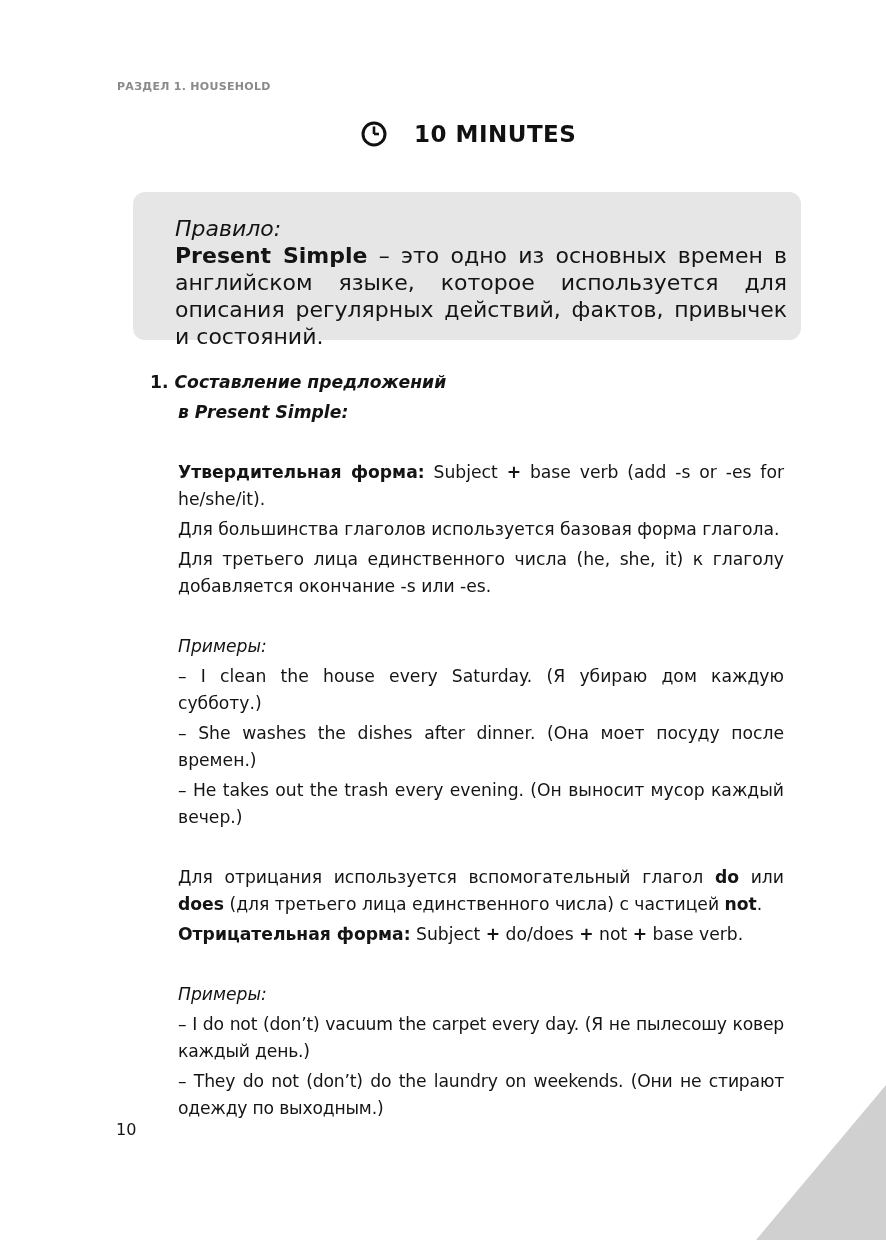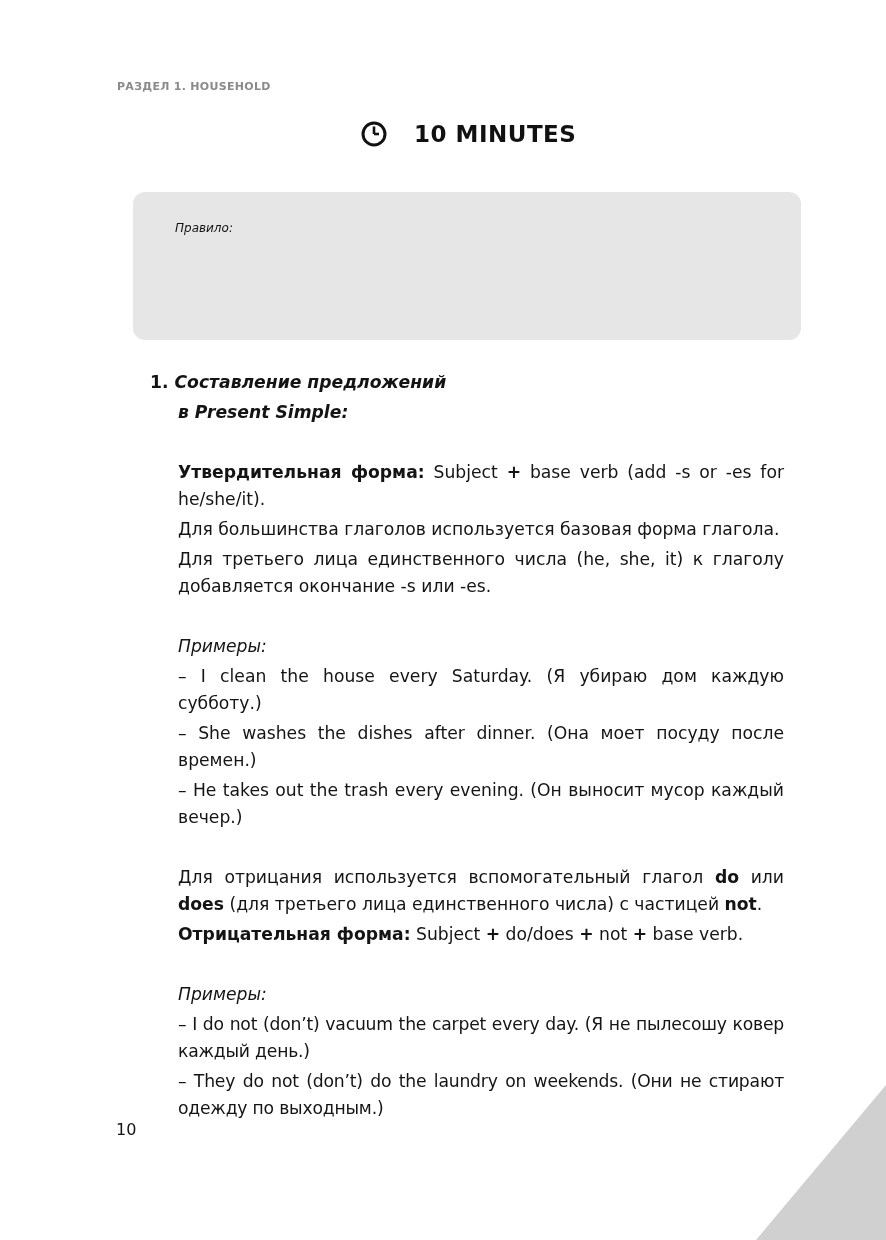--- a/index.html
+++ b/index.html
@@ -19,21 +19,21 @@
     .clock { width: 28px; height: 28px; margin-right: 26px; }
     .title {
       font-size: 23px; font-weight: bold; letter-spacing: 0.5px; color: #111;
     }
     .rule-box {
       position: absolute; left: 133px; top: 192px; width: 668px; height: 148px;
       background: #e6e6e6; border-radius: 12px;
     }
     .rule-inner {
       position: absolute; left: 14px; top: 23px; width: 640px;
-      font-size: 12px; line-height: 27px; text-align: justify;
+      font-size: 22px; line-height: 27px; text-align: justify;
     }
     .ind { padding-left: 28px; }
     .it { font-style: italic; }
     .b { font-weight: bold; }
     .content {
       position: absolute; left: 147px; top: 366px; width: 640px;
       font-size: 17.2px; line-height: 27px; text-align: justify;
     }
     .content p { margin: 3px; }
     .gap { height: 27px; }
@@ -55,20 +55,21 @@
     <circle cx="14" cy="14" r="11" fill="none" stroke="#111" stroke-width="3"></circle>
     <line x1="14" y1="14" x2="14" y2="6.5" stroke="#111" stroke-width="2.6"></line>
     <line x1="14" y1="14" x2="19" y2="14" stroke="#111" stroke-width="2.6"></line>
   </svg>
   <span class="title">10 MINUTES</span>
 </div>
 
 <div class="rule-box">
   <div class="rule-inner">
     <div class="ind it">Правило:</div>
+    <div class="ind"><span class="b">Present Simple</span><span> – это одно из основных времен в английском языке, которое используется для описания регулярных действий, фактов, привычек и состояний.</span></div>
   </div>
 </div>
 
 <div class="content">
   <p class="heading-line"><span style="font-style:normal">1.</span> <span>Составление предложений</span></p>
   <p class="heading-line ind">в Present Simple:</p>
   <div class="gap"></div>
 
   <p class="ind"><span class="b">Утвердительная форма:</span> <span>Subject </span><span class="b">+</span><span> base verb (add -s or -es for he/she/it).</span></p>
   <p class="ind">Для большинства глаголов используется базовая форма глагола.</p>

